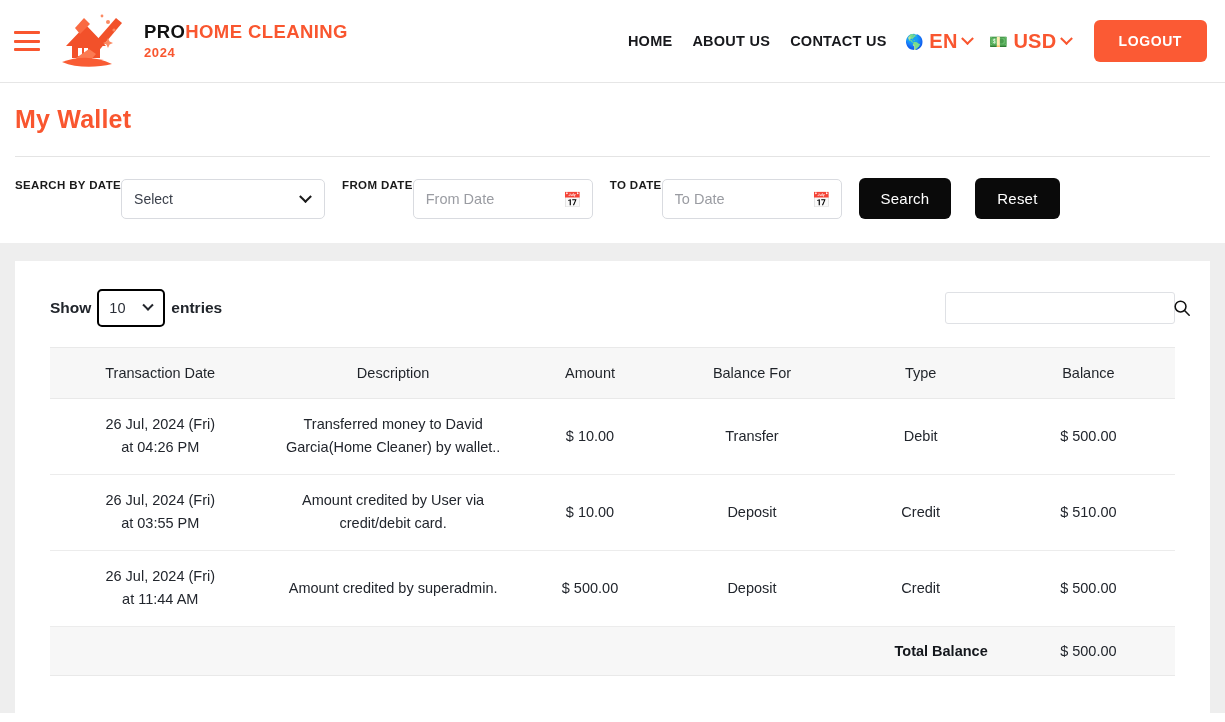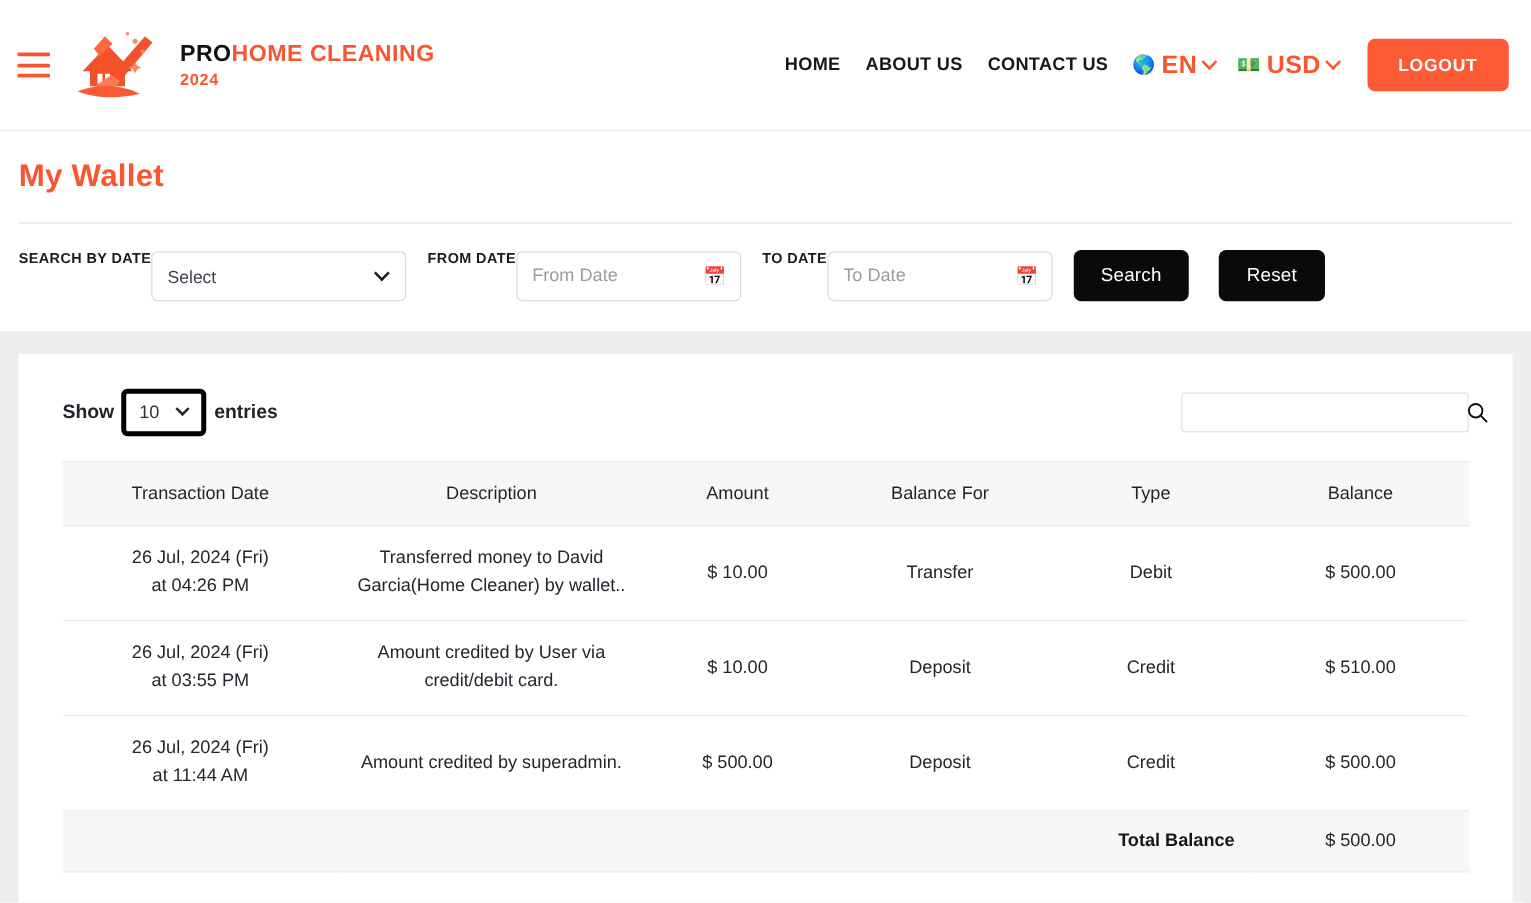--- a/index.html
+++ b/index.html
@@ -7,21 +7,21 @@
     margin: 0; padding: 0;
     width: 1225px; height: 722px;
     overflow: hidden;
     background: #ffffff;
     font-family: "Liberation Sans", sans-serif;
     color: #1d1d1f;
   }
 
   
   .header {
-    height: 105px;
+    height: 83px;
     background: #ffffff;
     border-bottom: 1px solid #e6e6e6;
     display: flex;
     align-items: center;
     padding: 0 18px 0 14px;
   }
   .hamburger {
     width: 26px; height: 20px;
     display: flex; flex-direction: column; justify-content: space-between;
     cursor: pointer; margin-right: 16px; flex: 0 0 auto;
@@ -127,21 +127,21 @@
 
   .table-controls {
     display: flex; align-items: center;
     padding: 6px 15px 20px 15px;
   }
   .show-entries { display: flex; align-items: center; gap: 6px; }
   .show-entries .lbl { font-size: 15.5px; font-weight: bold; color: #21252b; }
   .len-select {
     position: relative;
     width: 68px; height: 38px;
-    border: 4px solid #000000; border-radius: 5px;
+    border: 2px solid #000000; border-radius: 5px;
     display: flex; align-items: center; padding: 0 10px;
     background: #fff;
   }
   .len-select .val { font-size: 14.5px; color: #2b2f38; }
   .len-caret {
     position: absolute; right: 11px;
     width: 8px; height: 8px;
     border-right: 2px solid #23262c; border-bottom: 2px solid #23262c;
     transform: rotate(45deg) translate(-2px,-2px);
   }

